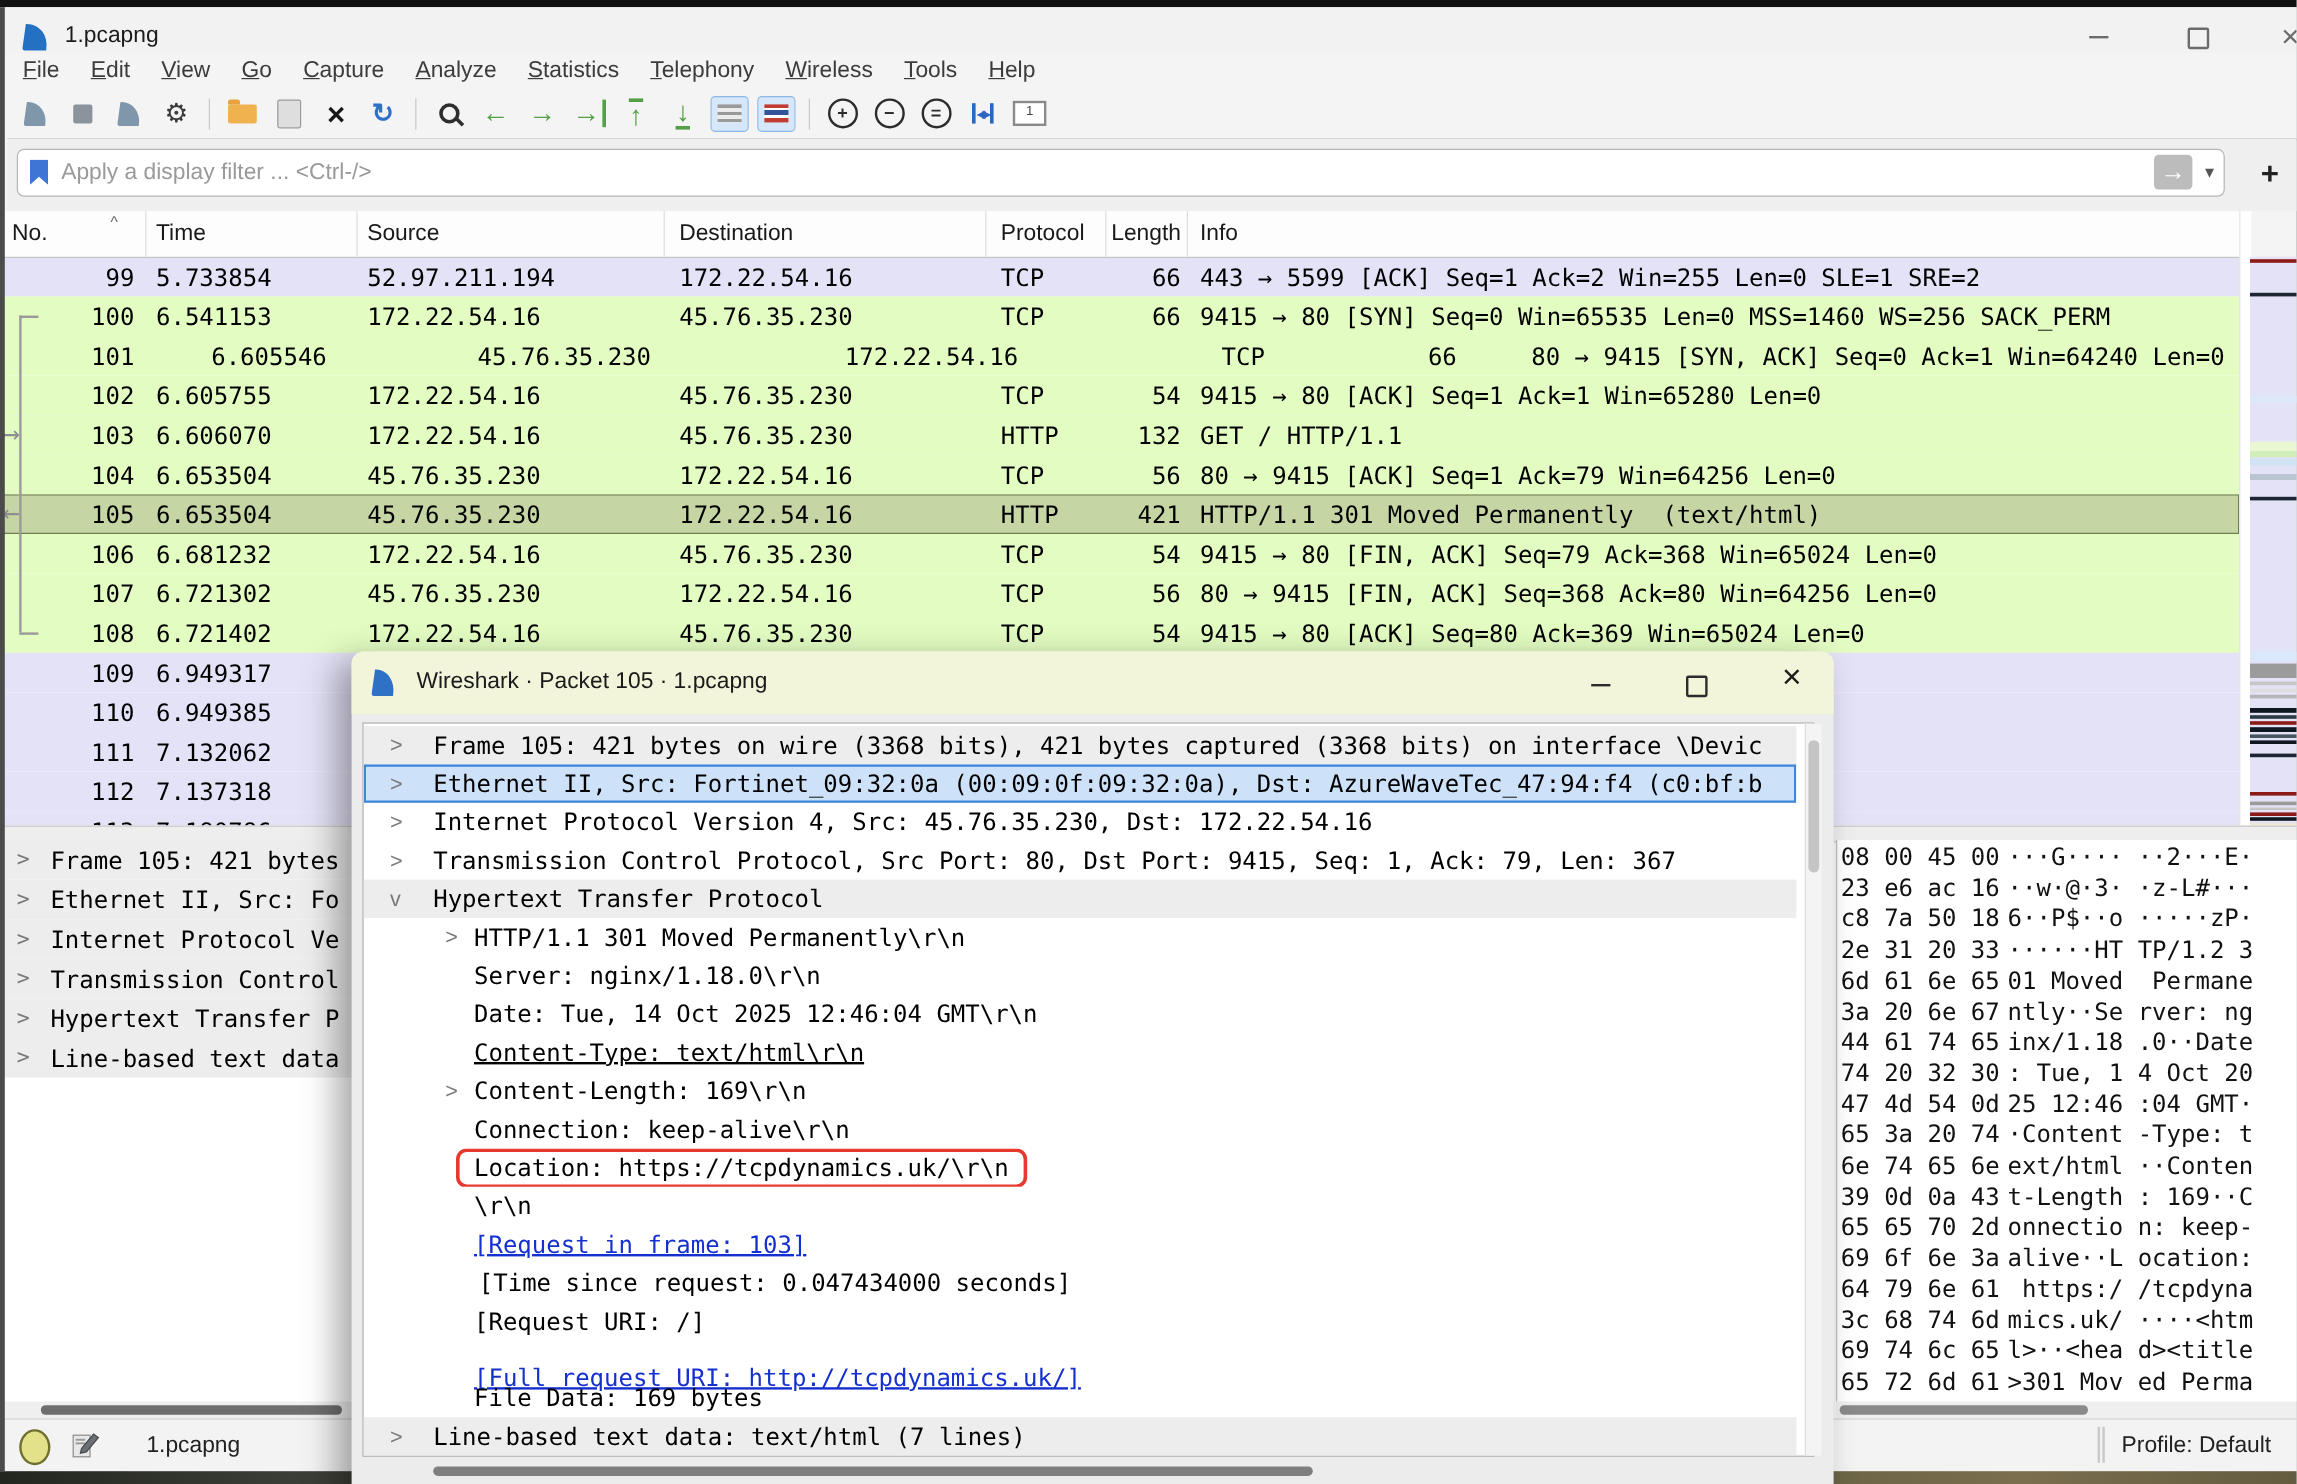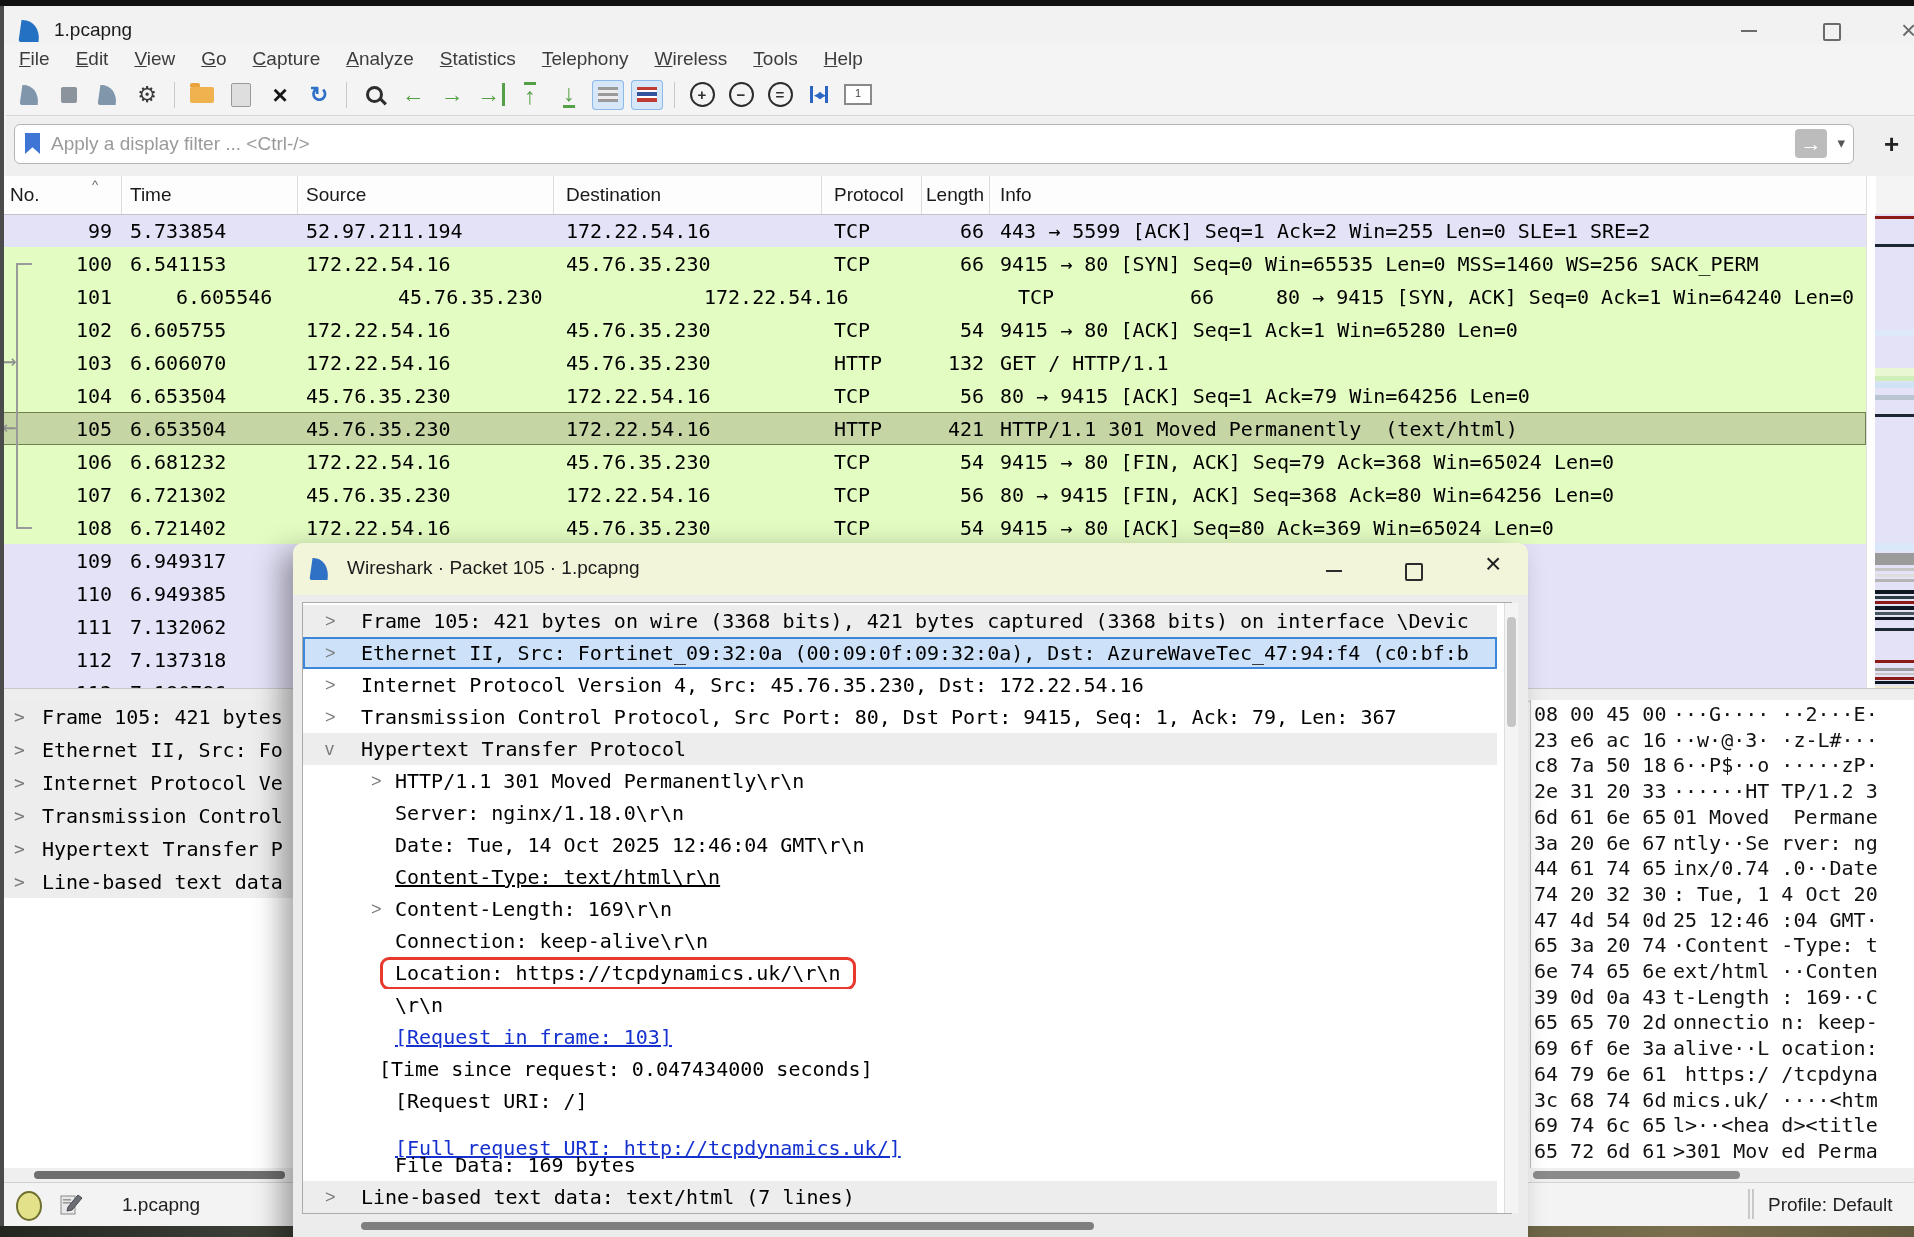--- a/index.html
+++ b/index.html
@@ -344,21 +344,21 @@
       <div class="drow" style="top: 165px;"><span class="chev">&gt;</span><span class="dtext">Line-based text data</span></div>
     </div>
 
   <div class="abs bytes-pane" id="hexpane">
       <div class="hexrow" style="top: 2px;"><span class="hx">08 00 45 00</span><span class="asc">···G···· ··2···E·</span></div>
       <div class="hexrow" style="top: 28px;"><span class="hx">23 e6 ac 16</span><span class="asc">··w·@·3· ·z-L#···</span></div>
       <div class="hexrow" style="top: 53px;"><span class="hx">c8 7a 50 18</span><span class="asc">6··P$··o ·····zP·</span></div>
       <div class="hexrow" style="top: 79px;"><span class="hx">2e 31 20 33</span><span class="asc">······HT TP/1.2 3</span></div>
       <div class="hexrow" style="top: 105px;"><span class="hx">6d 61 6e 65</span><span class="asc">01 Moved  Permane</span></div>
       <div class="hexrow" style="top: 131px;"><span class="hx">3a 20 6e 67</span><span class="asc">ntly··Se rver: ng</span></div>
-      <div class="hexrow" style="top: 156px;"><span class="hx">44 61 74 65</span><span class="asc">inx/0.74 .0··Date</span></div>
+      <div class="hexrow" style="top: 156px;"><span class="hx">44 61 74 65</span><span class="asc">inx/1.18 .0··Date</span></div>
       <div class="hexrow" style="top: 182px;"><span class="hx">74 20 32 30</span><span class="asc">: Tue, 1 4 Oct 20</span></div>
       <div class="hexrow" style="top: 208px;"><span class="hx">47 4d 54 0d</span><span class="asc">25 12:46 :04 GMT·</span></div>
       <div class="hexrow" style="top: 233px;"><span class="hx">65 3a 20 74</span><span class="asc">·Content -Type: t</span></div>
       <div class="hexrow" style="top: 259px;"><span class="hx">6e 74 65 6e</span><span class="asc">ext/html ··Conten</span></div>
       <div class="hexrow" style="top: 285px;"><span class="hx">39 0d 0a 43</span><span class="asc">t-Length : 169··C</span></div>
       <div class="hexrow" style="top: 310px;"><span class="hx">65 65 70 2d</span><span class="asc">onnectio n: keep-</span></div>
       <div class="hexrow" style="top: 336px;"><span class="hx">69 6f 6e 3a</span><span class="asc">alive··L ocation:</span></div>
       <div class="hexrow" style="top: 362px;"><span class="hx">64 79 6e 61</span><span class="asc"> https:/ /tcpdyna</span></div>
       <div class="hexrow" style="top: 388px;"><span class="hx">3c 68 74 6d</span><span class="asc">mics.uk/ ····&lt;htm</span></div>
       <div class="hexrow" style="top: 413px;"><span class="hx">69 74 6c 65</span><span class="asc">l&gt;··&lt;hea d&gt;&lt;title</span></div>
@@ -409,21 +409,21 @@
         <div class="trow alt" style="top: 130px;"><span class="tchev" style="left: 22px;">v</span><span class="ttext" style="left: 58px;">Hypertext Transfer Protocol</span></div>
         <div class="trow" style="top: 162px;"><span class="tchev" style="left: 68px;">&gt;</span><span class="ttext" style="left: 92px;">HTTP/1.1 301 Moved Permanently\r\n</span></div>
         <div class="trow" style="top: 194px;"><span class="ttext" style="left: 92px;">Server: nginx/1.18.0\r\n</span></div>
         <div class="trow" style="top: 226px;"><span class="ttext" style="left: 92px;">Date: Tue, 14 Oct 2025 12:46:04 GMT\r\n</span></div>
         <div class="trow" style="top: 258px;"><span class="ttext" style="left: 92px; text-decoration: underline;">Content-Type: text/html\r\n</span></div>
         <div class="trow" style="top: 290px;"><span class="tchev" style="left: 68px;">&gt;</span><span class="ttext" style="left: 92px;">Content-Length: 169\r\n</span></div>
         <div class="trow" style="top: 322px;"><span class="ttext" style="left: 92px;">Connection: keep-alive\r\n</span></div>
         <div class="trow" style="top: 354px;"><span class="ttext" style="left: 92px;"><span class="red-ring">Location: https://tcpdynamics.uk/\r\n</span></span></div>
         <div class="trow" style="top: 386px;"><span class="ttext" style="left: 92px;">\r\n</span></div>
         <div class="trow" style="top: 418px;"><span class="ttext link" style="left: 92px;">[Request in frame: 103]</span></div>
-        <div class="trow" style="top: 450px;"><span class="ttext" style="left: 76px;">[Time since request: 0.047434000 seconds]</span></div>
+        <div class="trow" style="top: 450px;"><span class="ttext" style="left: 96px;">[Time since request: 0.047434000 seconds]</span></div>
         <div class="trow" style="top: 482px;"><span class="ttext" style="left: 92px;">[Request URI: /]</span></div>
         <div class="trow" style="top: 514px; margin-top: 15px;"><span class="ttext link" style="left: 92px;">[Full request URI: http://tcpdynamics.uk/]</span></div>
         <div class="trow" style="top: 546px;"><span class="ttext" style="left: 92px;">File Data: 169 bytes</span></div>
         <div class="trow alt" style="top: 578px;"><span class="tchev" style="left: 22px;">&gt;</span><span class="ttext" style="left: 58px;">Line-based text data: text/html (7 lines)</span></div>
       </div>
     <div class="p-vscroll">
         <div class="vthumb"></div>
       </div>
     <div class="p-hscroll">
         <div class="thumb"></div>

